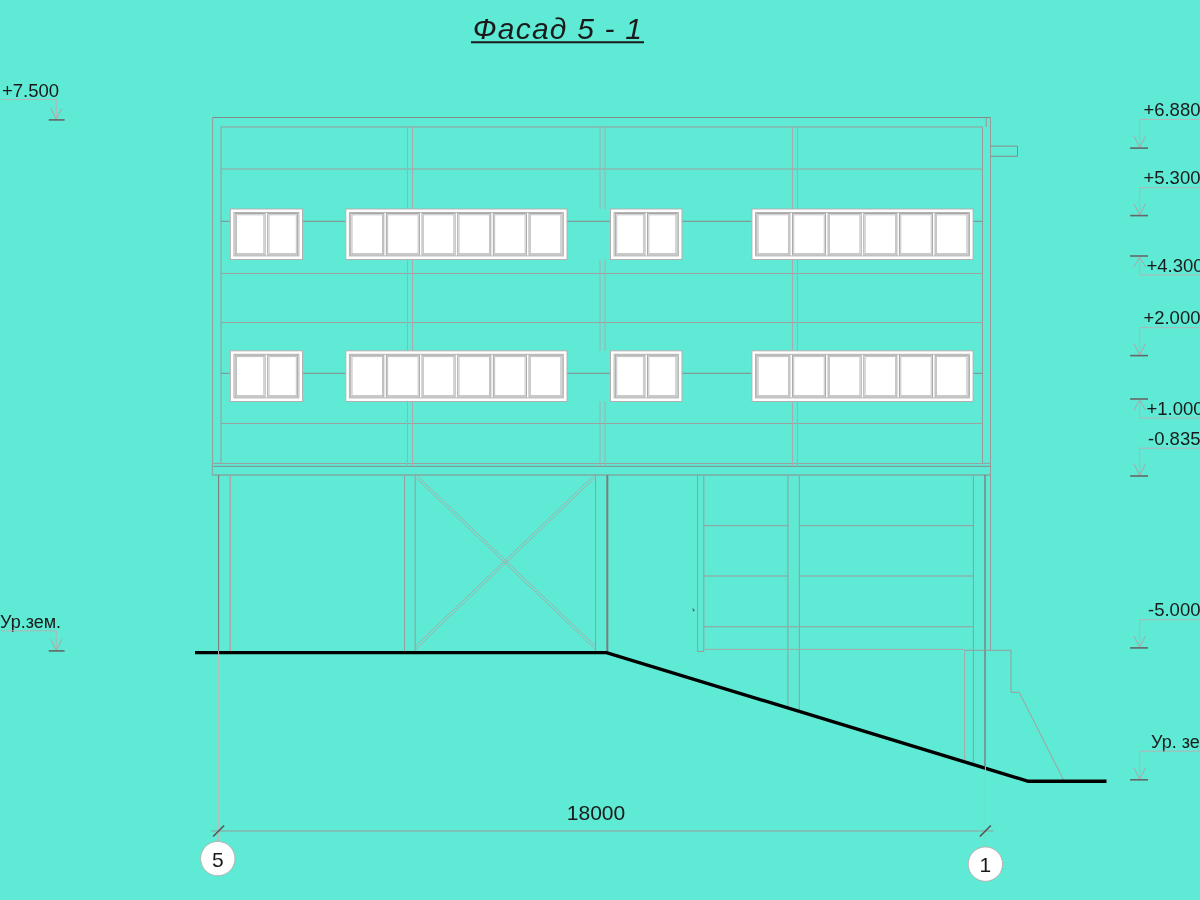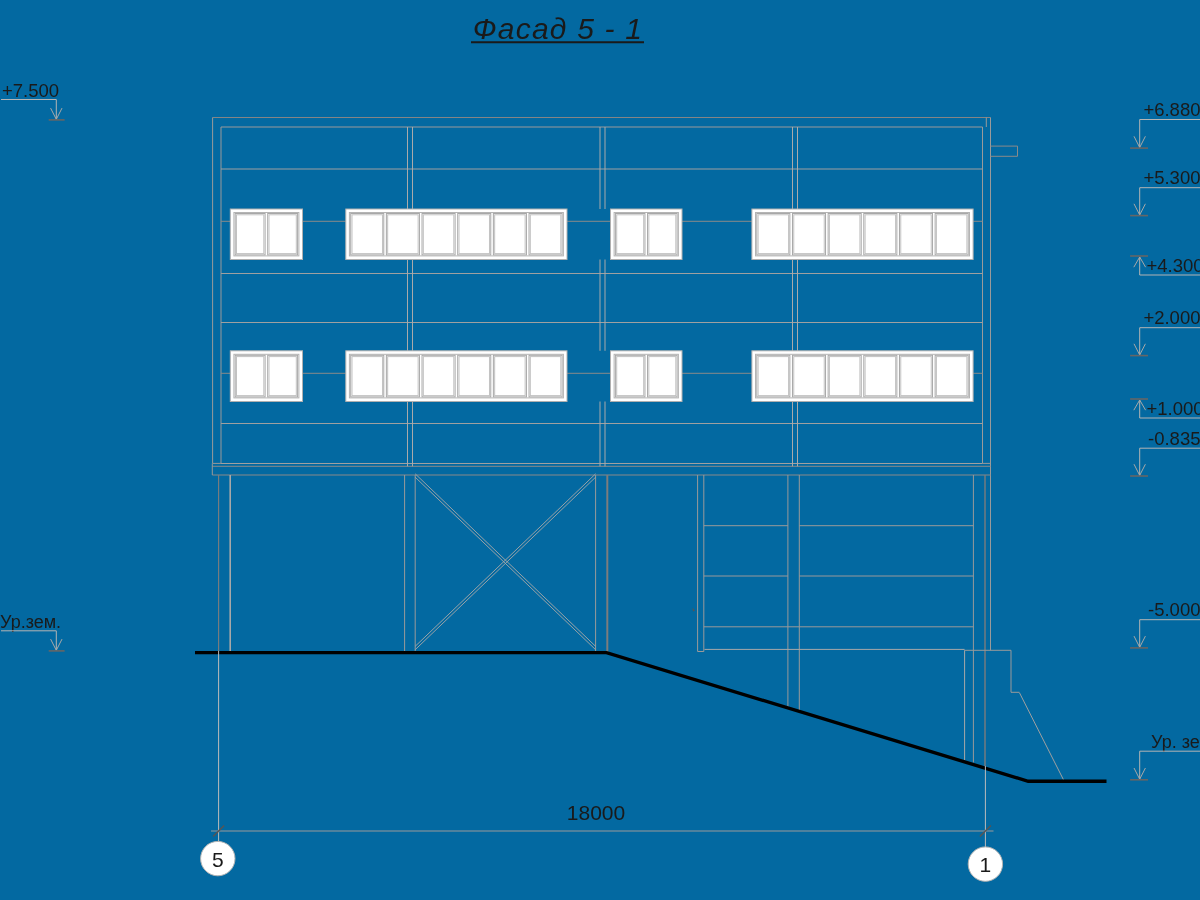--- a/index.html
+++ b/index.html
@@ -1,16 +1,16 @@
 <!DOCTYPE html>
 <html><head>
 <meta charset="utf-8">
 <style>
   html,body { margin:0; padding:0; background:#ffffff; }
-  .page { position:relative; width:1200px; height:900px; overflow:hidden; background:#0369a1; }
+  .page { position:relative; width:1200px; height:900px; overflow:hidden; background:#5eead4; }
   svg text { font-family:"Liberation Sans", sans-serif; }
 </style>
 </head>
 <body>
 <div class="page">
 <svg width="1200" height="900" viewBox="0 0 1200 900">
 <text x="558" y="39" font-size="30" text-anchor="middle" fill="#1a1a1a" letter-spacing="1.2" style="font-style:italic">Фасад 5 - 1</text>
 <line x1="471" y1="42.3" x2="644" y2="42.3" stroke="#1a1a1a" stroke-width="2.0"></line>
 <text x="2" y="96.5" font-size="18.5" text-anchor="start" fill="#1a1a1a" style="">+7.500</text>
 <line x1="1" y1="99.5" x2="56.3" y2="99.5" stroke="#b4b4b4" stroke-width="1.0"></line>

